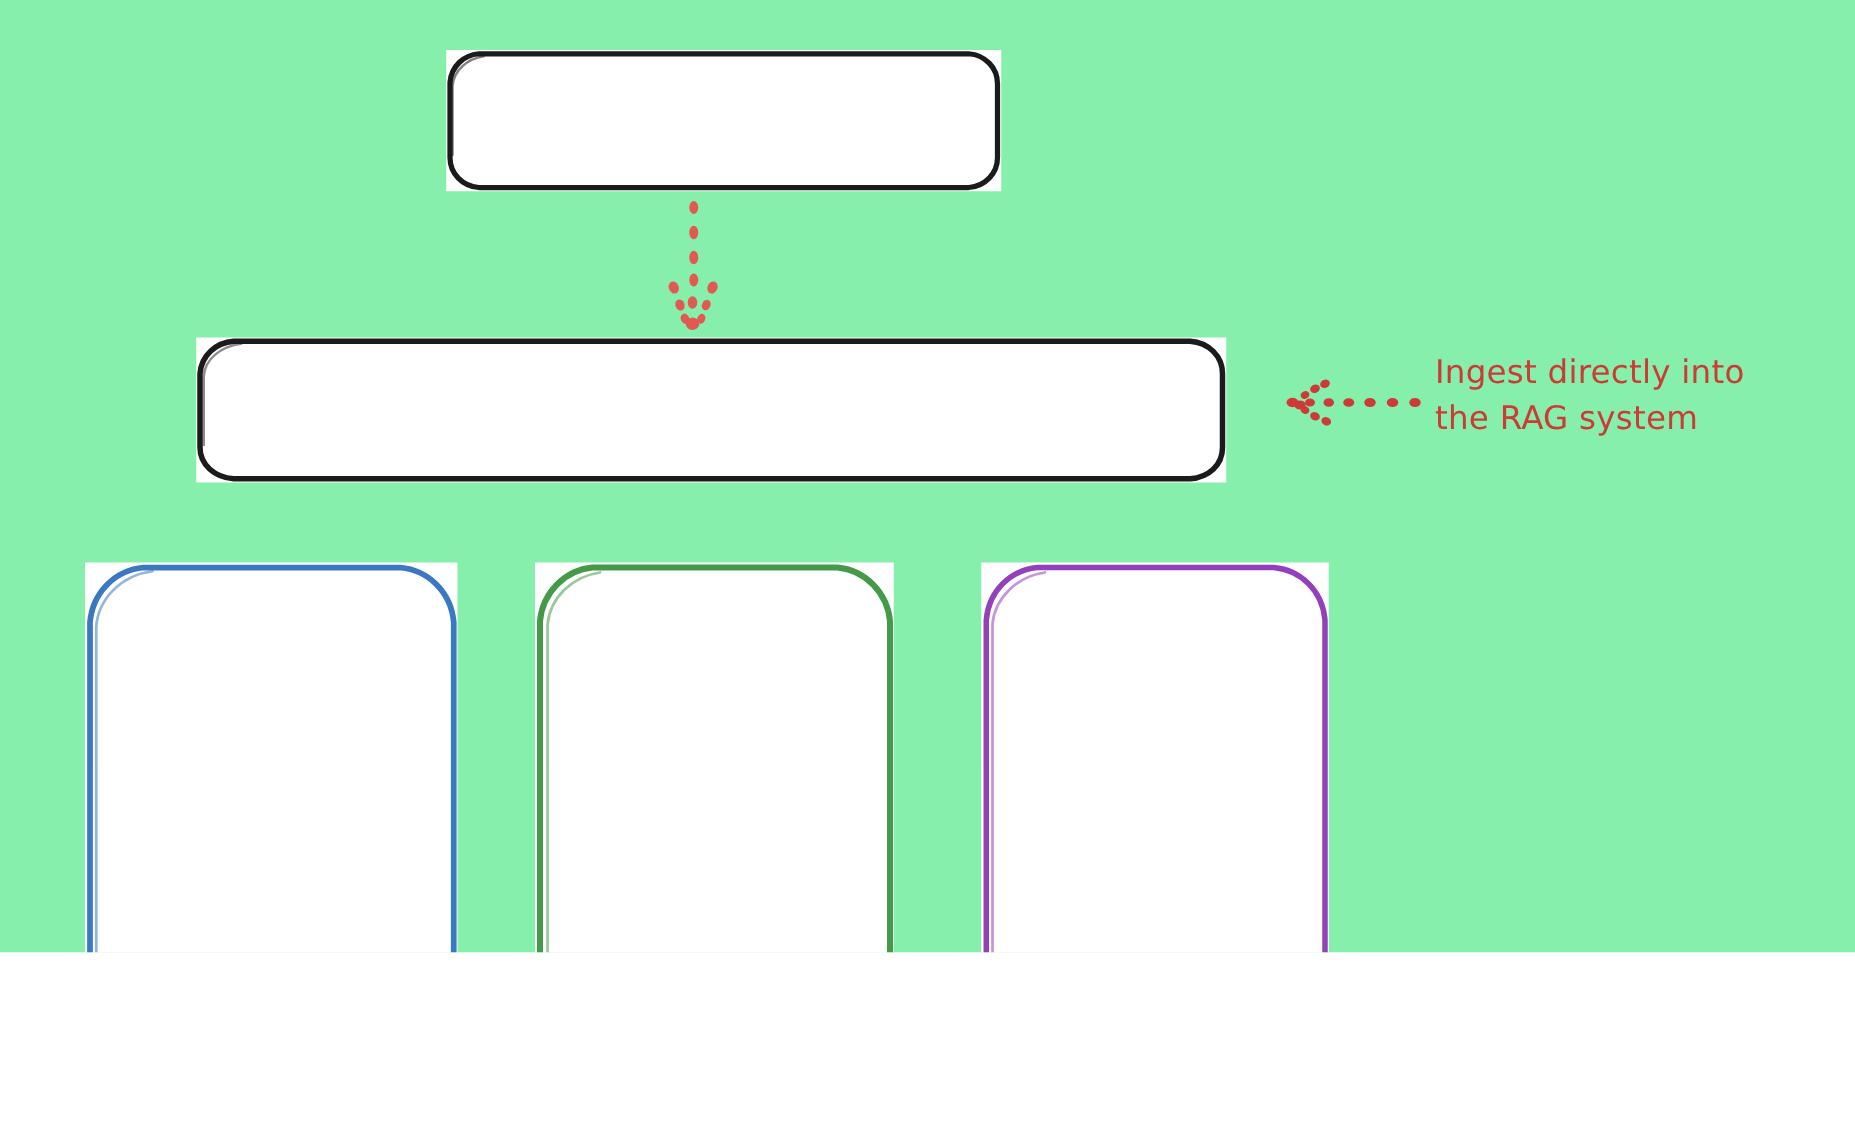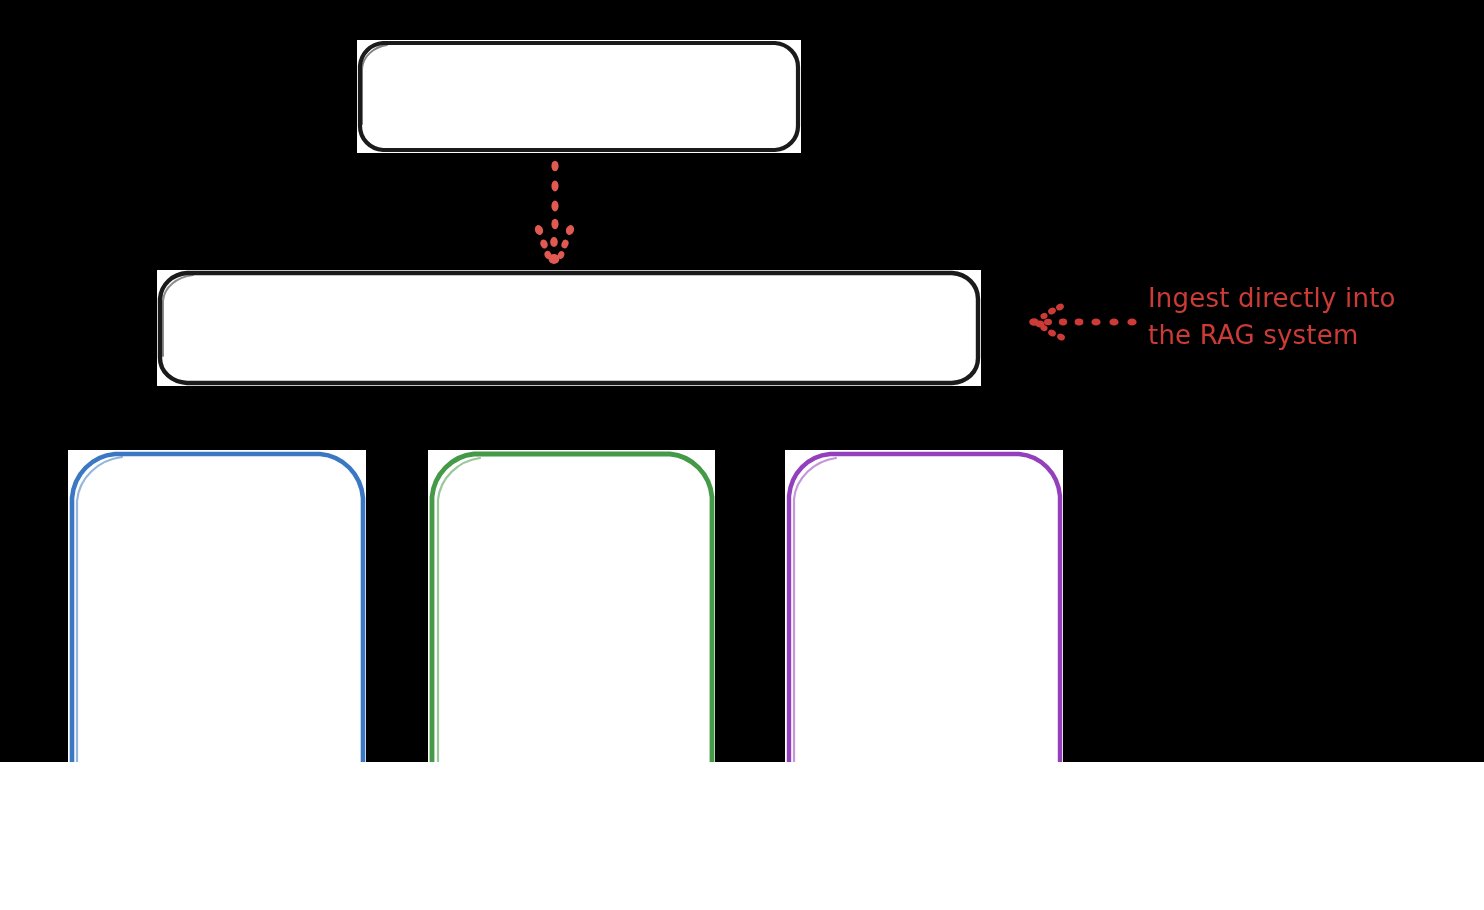--- a/index.html
+++ b/index.html
@@ -8,21 +8,21 @@
     padding: 0;
     background: #ffffff;
   }
   body {
     font-family: "DejaVu Sans", sans-serif;
   }
   #canvas {
     position: relative;
     width: 1484px;
     height: 762px;
-    background: #000000;
+    background: #86efac;
     overflow: hidden;
   }
   .node {
     position: absolute;
     box-sizing: border-box;
     display: flex;
     align-items: center;
     justify-content: center;
     text-align: center;
     background: #ffffff;

